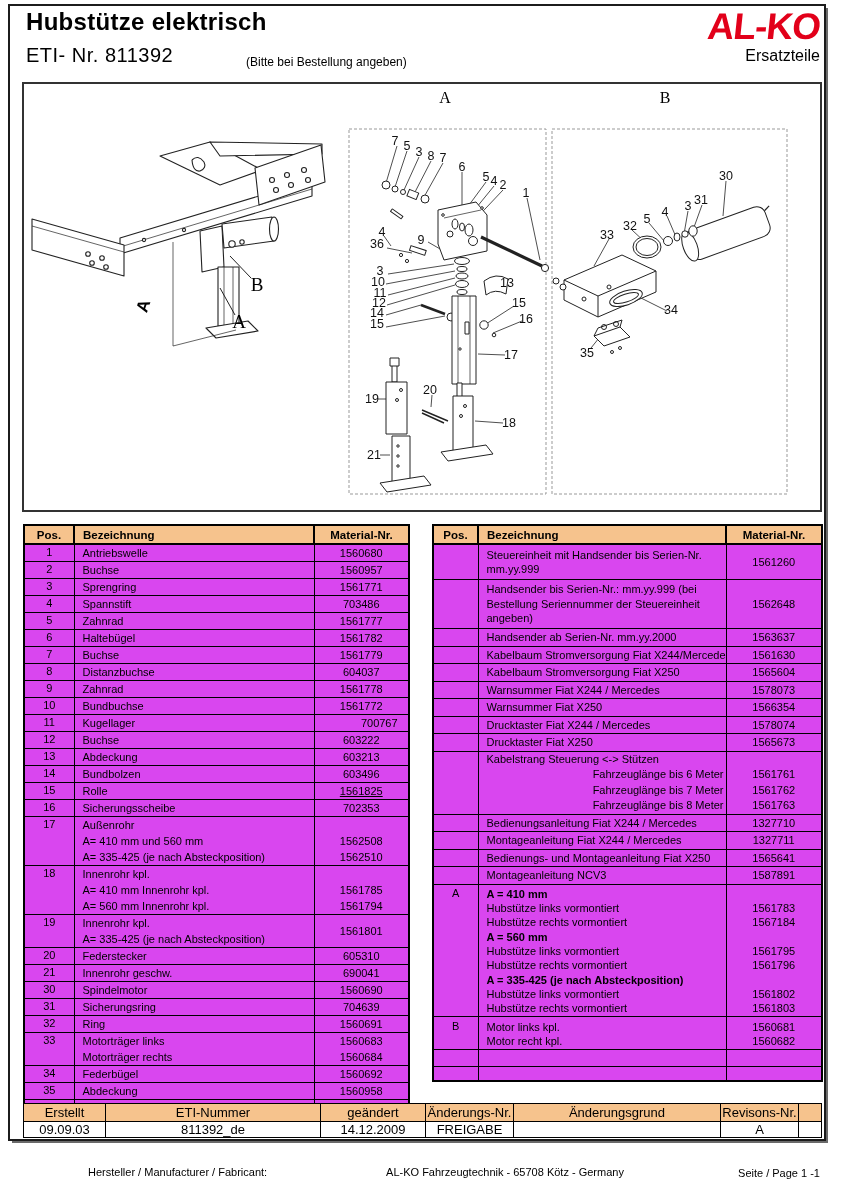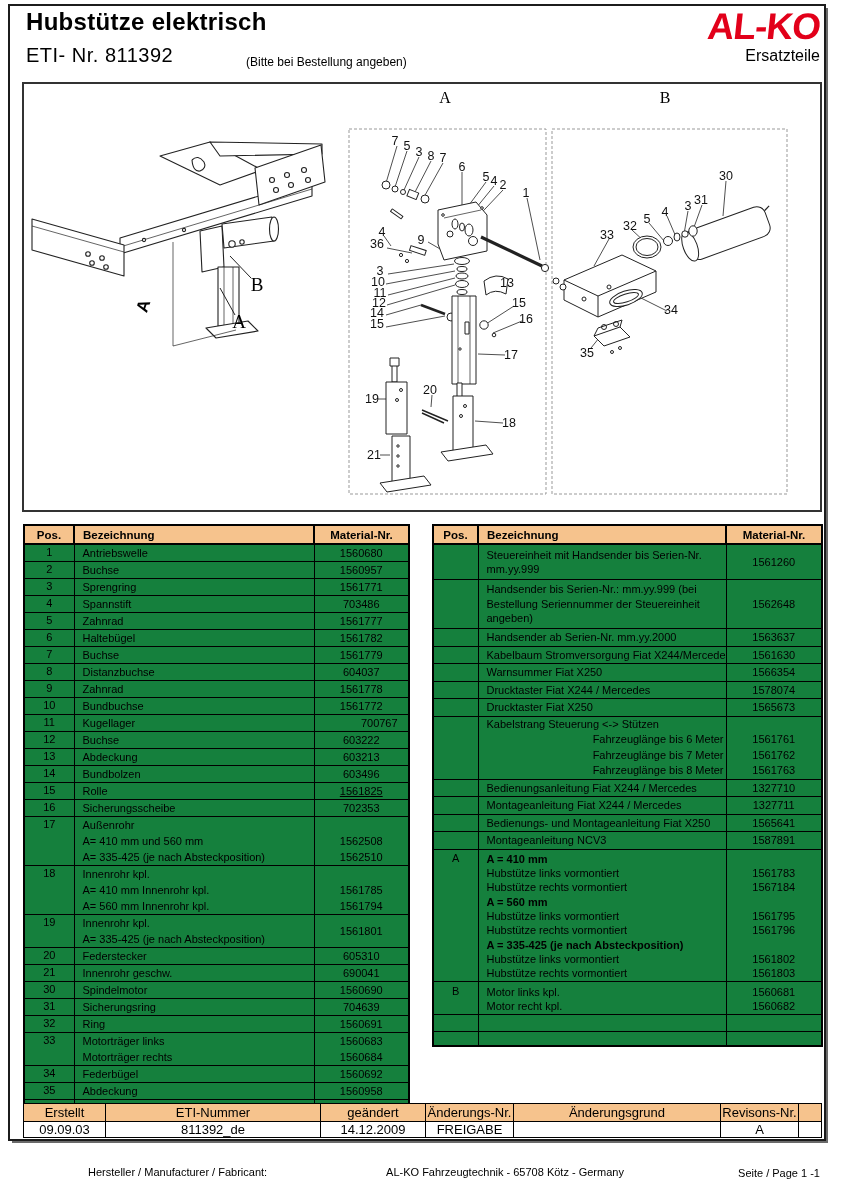--- a/index.html
+++ b/index.html
@@ -10,21 +10,21 @@
   .eti-note{position:absolute;left:246px;top:55px;font-size:12px;}
   .logo{position:absolute;left:688px;top:6px;width:132px;text-align:right;color:#E2001A;font-size:37px;font-weight:900;letter-spacing:-1px;transform:skewX(-6deg);font-family:"Liberation Sans",sans-serif;}
   .logo-sub{position:absolute;left:688px;top:47px;width:132px;text-align:right;font-size:16px;}
   .diagram-box{position:absolute;left:22px;top:82px;width:800px;height:430px;border:2px solid #333;box-sizing:border-box;background:#fff;}
   .diagram-box svg{position:absolute;left:0;top:0;}
   .callout{position:absolute;transform:translate(-50%,-50%);font-size:12.5px;color:#111;white-space:nowrap;}
   .view-title{position:absolute;transform:translate(-50%,-50%);font-family:"Liberation Serif",serif;font-size:16px;}
   .dia-label{position:absolute;transform:translate(-50%,-50%);font-family:"Liberation Serif",serif;font-size:19px;}
   .dia-label.rot{transform:translate(-50%,-50%) rotate(-72deg);font-weight:bold;font-family:"Liberation Sans",sans-serif;font-size:17px;}
   
-  .ptable{position:absolute;border-collapse:collapse;table-layout:fixed;font-size:11px;background:#15803d;padding-left:37px;}
+  .ptable{position:absolute;border-collapse:collapse;table-layout:fixed;font-size:11px;background:#d946ef;padding-left:37px;}
   .ptable,
   .ptable th{border:2px solid #000;}
   .ptable td{border:1px solid #000;}
   .ptable th{background:#F6C38D;font-size:11.5px;height:17px;padding:0 0 0 0;}
   .ptable th.l{text-align:left;padding-left:8px;}
   .ptable td{padding:0;vertical-align:top;}
   .ptable td.pos{text-align:center;padding-top:1px;}
   .ptable td.bez{padding-left:8px;overflow:hidden;}
   .ptable td.bez.wrap{vertical-align:middle;line-height:14.5px;padding:2px 6px 2px 8px;white-space:normal;}
   .ptable td.mat{text-align:center;}
@@ -582,20 +582,38 @@
         <td class="bez">
           <div class="ln" style="line-height: 16.5px; height: 16.5px;">Kabelbaum Stromversorgung Fiat X244/Mercedes</div>
         </td>
         <td class="mat">
           <div class="ln" style="line-height: 16.5px; height: 16.5px;">1561630</div>
         </td>
       </tr>
       <tr>
         <td class="pos"></td>
         <td class="bez">
+          <div class="ln" style="line-height: 16.5px; height: 16.5px;">Kabelbaum Stromversorgung Fiat X250</div>
+        </td>
+        <td class="mat">
+          <div class="ln" style="line-height: 16.5px; height: 16.5px;">1565604</div>
+        </td>
+      </tr>
+      <tr>
+        <td class="pos"></td>
+        <td class="bez">
+          <div class="ln" style="line-height: 16.5px; height: 16.5px;">Warnsummer Fiat X244 / Mercedes</div>
+        </td>
+        <td class="mat">
+          <div class="ln" style="line-height: 16.5px; height: 16.5px;">1578073</div>
+        </td>
+      </tr>
+      <tr>
+        <td class="pos"></td>
+        <td class="bez">
           <div class="ln" style="line-height: 16.5px; height: 16.5px;">Warnsummer Fiat X250</div>
         </td>
         <td class="mat">
           <div class="ln" style="line-height: 16.5px; height: 16.5px;">1566354</div>
         </td>
       </tr>
       <tr>
         <td class="pos"></td>
         <td class="bez">
           <div class="ln" style="line-height: 16.5px; height: 16.5px;">Drucktaster Fiat X244 / Mercedes</div>

